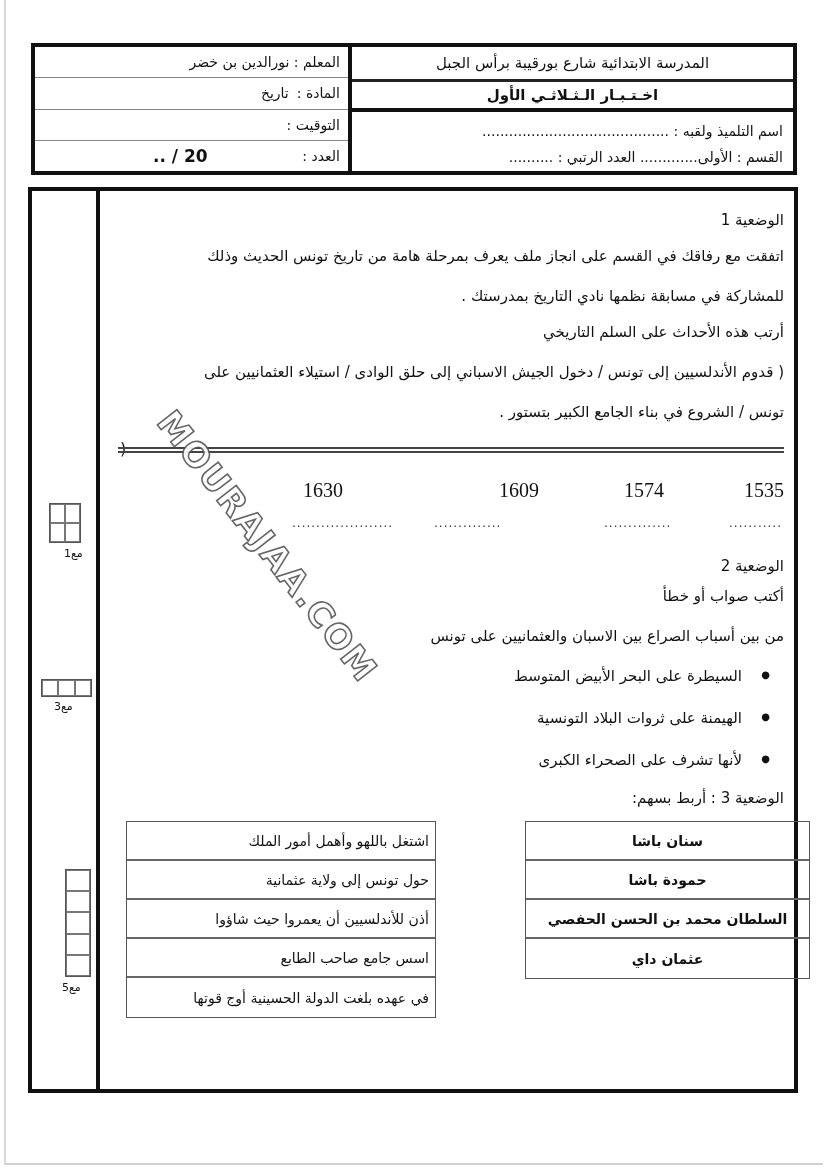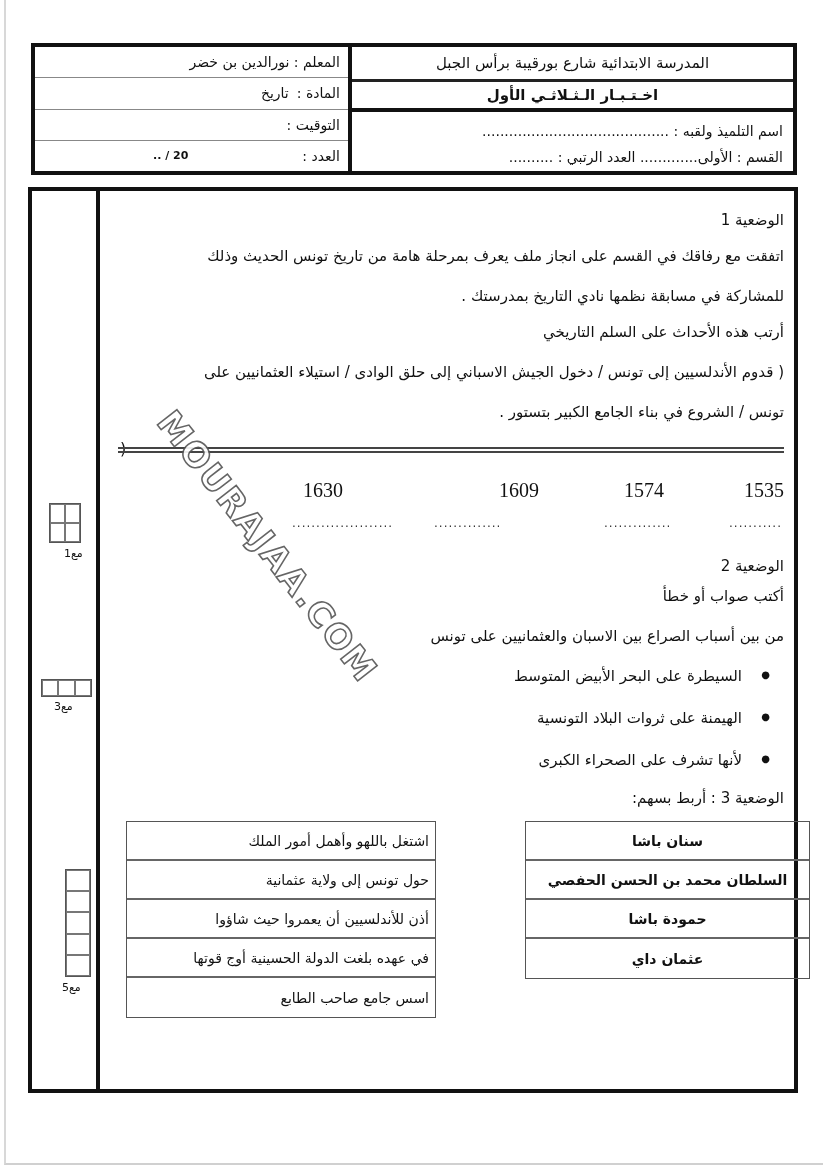--- a/index.html
+++ b/index.html
@@ -11,21 +11,21 @@
   
   .header { position: absolute; left: 31px; top: 43px; width: 766px; height: 132px; border: 4px solid #111; display: flex; flex-direction: row-reverse; }
   .hdr-right { width: 445px; border-left: 4px solid #111; display: flex; flex-direction: column; direction: rtl; }
   .hdr-left { flex: 1; display: flex; flex-direction: column; direction: rtl; }
   .hdr-right .school { height: 35px; border-bottom: 3px solid #222; display: flex; align-items: center; justify-content: center; font-size: 15px; }
   .hdr-right .exam-title { height: 30px; border-bottom: 4px solid #111; display: flex; align-items: center; justify-content: center; font-size: 15px; font-weight: bold; letter-spacing: 1px; }
   .hdr-right .student { flex: 1; padding: 6px 10px 0 10px; font-size: 14px; line-height: 26px; }
   .hdr-left .row { flex: 1; border-bottom: 1px solid #888; display: flex; align-items: center; padding: 0 8px; font-size: 14px; }
   .hdr-left .row:last-child { border-bottom: none; }
   .hdr-left .row .val { margin-right: 8px; }
-  .score-val { margin-right: auto !important; margin-left: 110px; font-weight: bold; font-size: 11px; direction: ltr; }
+  .score-val { margin-right: auto !important; margin-left: 110px; font-weight: bold; font-size: 17px; direction: ltr; }
 
   
   .main { position: absolute; left: 28px; top: 187px; width: 770px; height: 906px; border: 4px solid #111; }
   .margin-col { position: absolute; left: 0; top: 0; width: 68px; height: 100%; border-right: 4px solid #111; }
 
   .content { position: absolute; left: 72px; top: 0; right: 0; height: 100%; direction: rtl; font-size: 15px; }
   .content .line { position: absolute; right: 10px; white-space: nowrap; }
 
   .sec-title { font-size: 15px; }
   .para { font-size: 15px; }
@@ -141,28 +141,28 @@
     <div class="line para" style="top:396px;">أكتب صواب أو خطأ</div>
     <div class="line para" style="top:436px;">من بين أسباب الصراع بين الاسبان والعثمانيين على تونس</div>
     <div class="bullet-item" style="top:476px;">السيطرة على البحر الأبيض المتوسط</div>
     <div class="bullet-item" style="top:518px;">الهيمنة على ثروات البلاد التونسية</div>
     <div class="bullet-item" style="top:560px;margin-left:9px;">لأنها تشرف على الصحراء الكبرى</div>
 
     <div class="line sec-title" style="top:598px;">الوضعية 3 : أربط بسهم:</div>
 
     <div class="match-table tbl-right">
       <div class="cell">سنان باشا</div>
+      <div class="cell">حمودة باشا</div>
       <div class="cell">السلطان محمد بن الحسن الحفصي</div>
-      <div class="cell">حمودة باشا</div>
       <div class="cell">عثمان داي</div>
     </div>
 
     <div class="match-table tbl-left">
       <div class="cell">اشتغل باللهو وأهمل أمور الملك</div>
       <div class="cell">حول تونس إلى ولاية عثمانية</div>
       <div class="cell">أذن للأندلسيين أن يعمروا حيث شاؤوا</div>
+      <div class="cell">اسس جامع صاحب الطابع</div>
       <div class="cell">في عهده بلغت الدولة الحسينية أوج قوتها</div>
-      <div class="cell">اسس جامع صاحب الطابع</div>
     </div>
   </div>
 </div>
 
 <div class="watermark">MOURAJAA.COM</div>
 
 </body></html>

